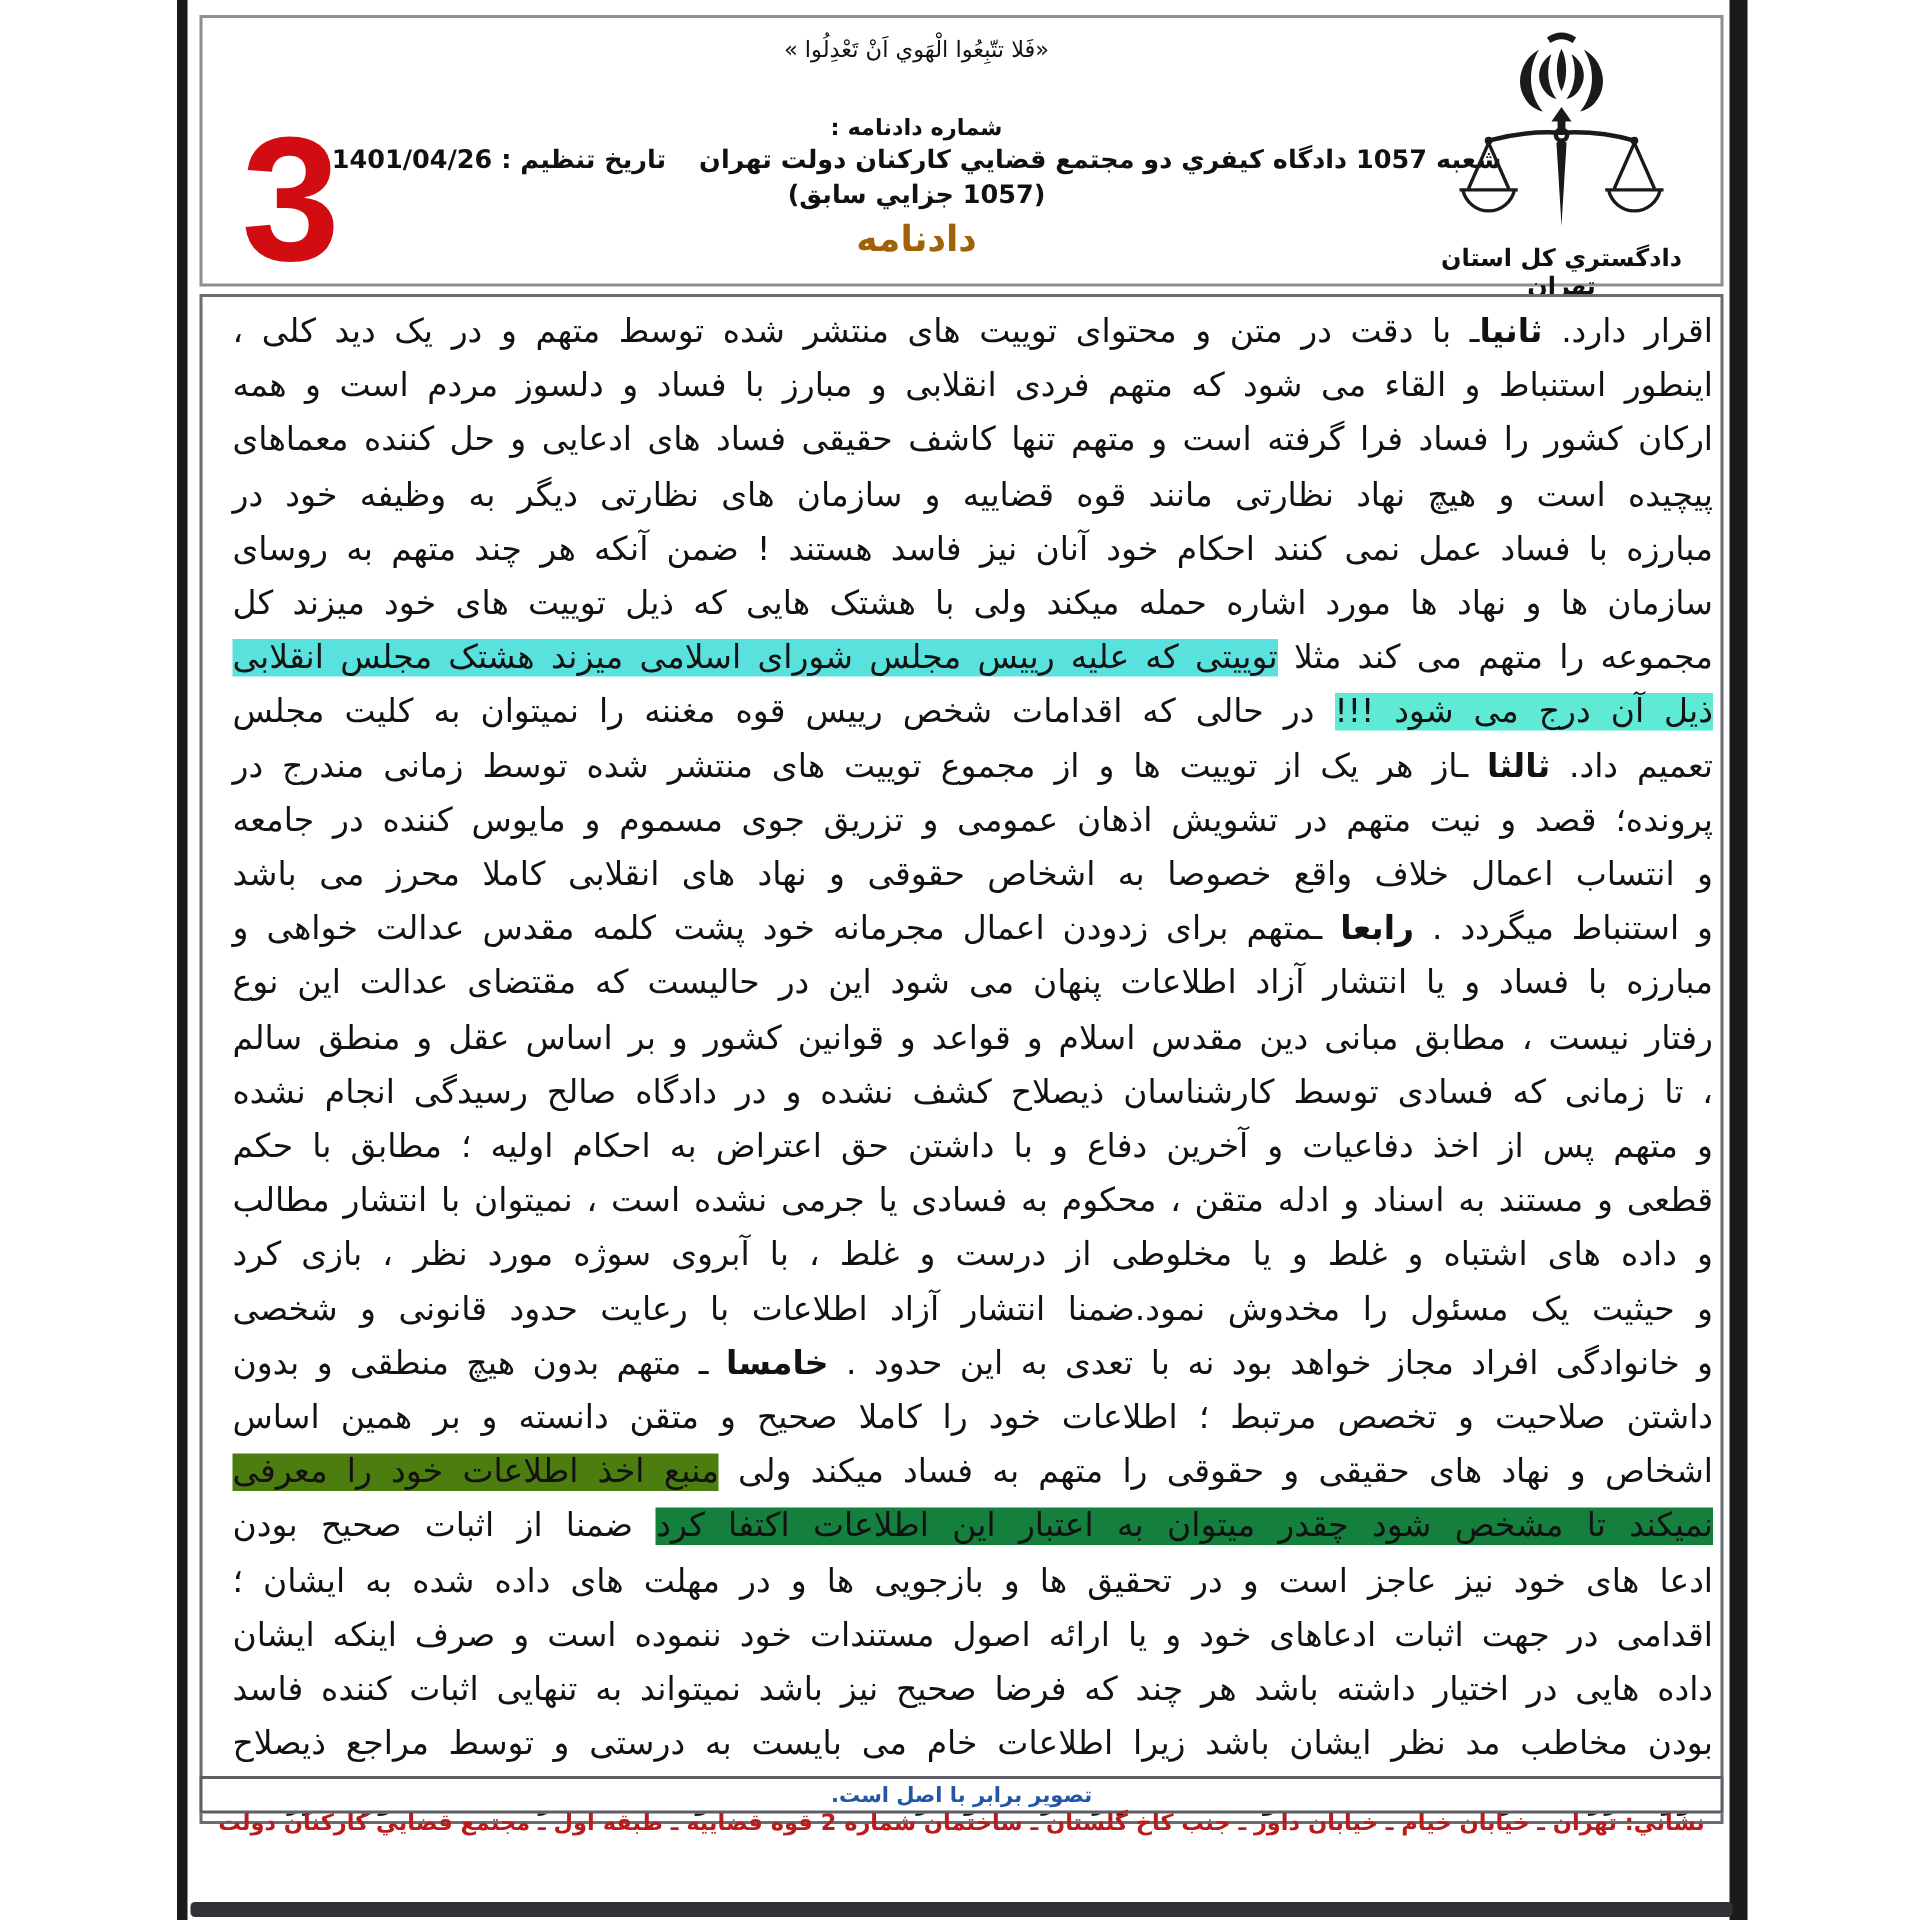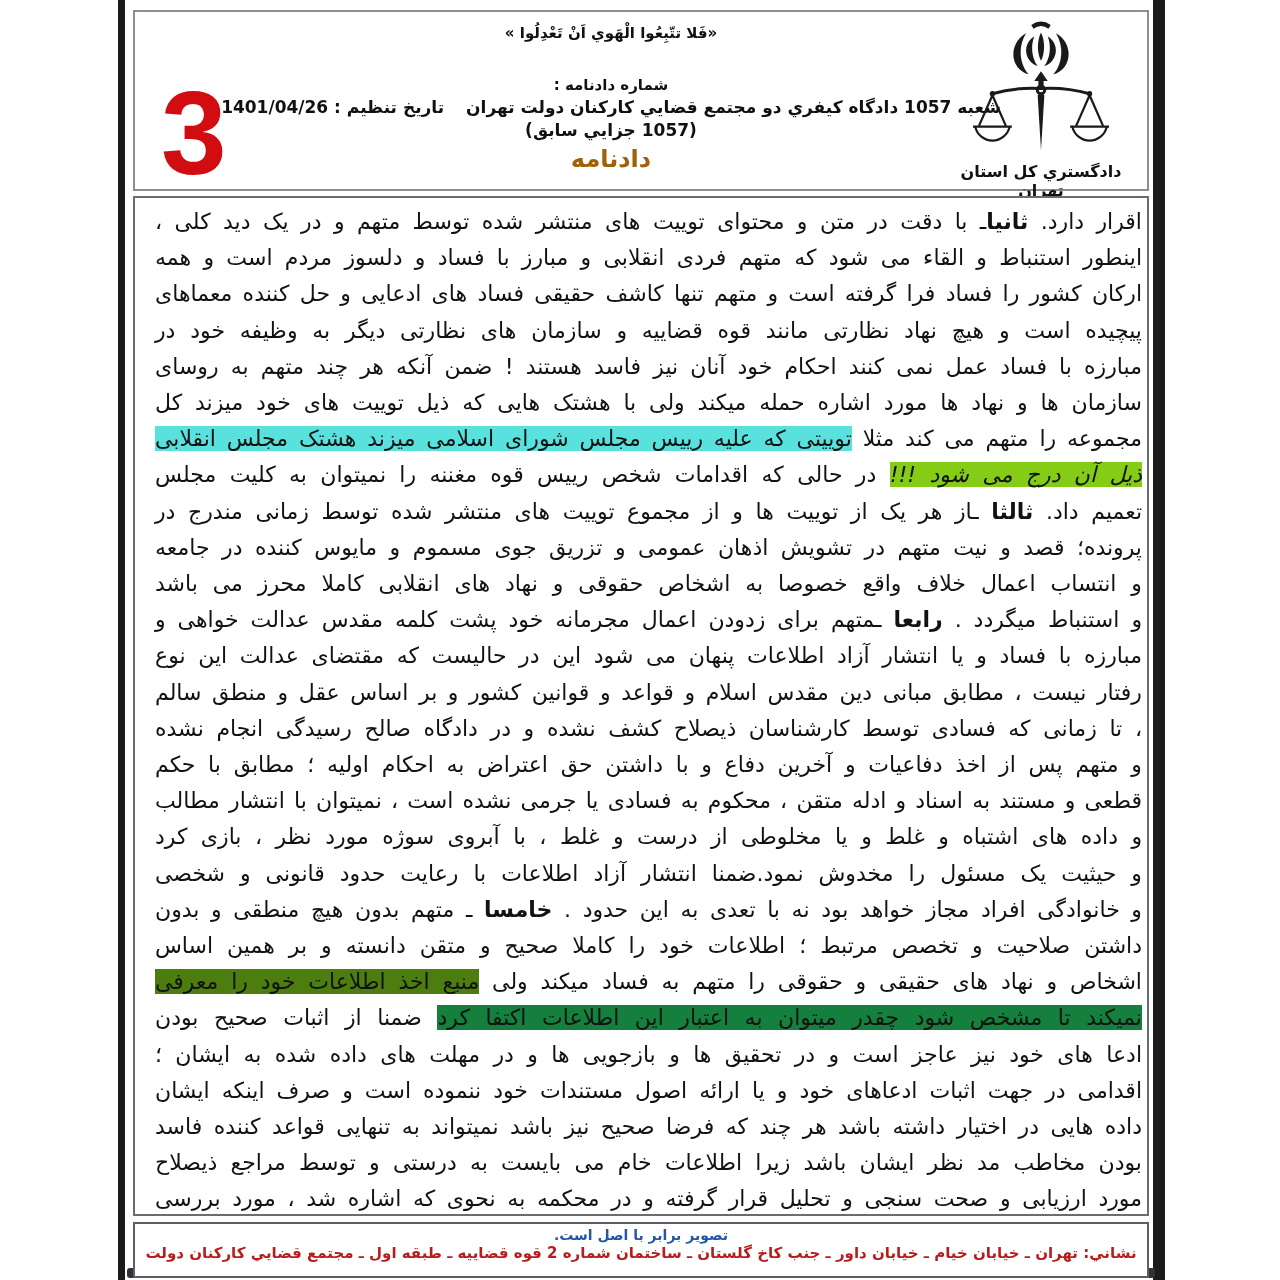--- a/index.html
+++ b/index.html
@@ -8,26 +8,26 @@
     font-family:"DejaVu Sans", sans-serif;
   }
   .scan-line-v{position:absolute;top:0;bottom:0;background:#1b1b1d;}
   .line-left{left:118px;width:7px;}
   .line-right{left:1153px;width:12px;}
   .bottom-bar{position:absolute;left:127px;top:1268px;width:1028px;height:10px;background:#323236;border-radius:3px;}
 
   .box{position:absolute;left:133px;width:1016px;background:#fff;box-sizing:border-box;}
   .header-box{top:10px;height:181px;border:2px solid #8d8d95;}
   .body-box{top:196px;height:1020px;border:2px solid #6b6b72;padding:6px 5px 0 20px;}
-  .footer-box{top:1222px;height:56px;border:2px solid #5d5e66;text-align:center;padding-top:3px;}
+  .footer-box{top:1184px;height:25px;border:2px solid #5d5e66;text-align:center;padding-top:3px;}
 
   
   .page-num{position:absolute;left:26px;top:62px;font-size:118px;font-weight:bold;line-height:1;font-family:"Liberation Sans", sans-serif;}
   .hdr-center{position:absolute;left:165px;right:225px;top:12px;text-align:center;direction:rtl;color:#111;}
-  .verse{font-size:15px;font-weight:bold;margin-bottom:34px;text-align:center;}
+  .verse{font-size:15px;font-weight:normal;margin-bottom:34px;text-align:center;}
   .case-label{font-size:15px;font-weight:bold;margin-bottom:3px;}
   .branch-row{display:flex;direction:rtl;justify-content:center;gap:22px;font-size:17px;font-weight:bold;white-space:nowrap;}
   .former{font-size:17px;font-weight:bold;margin-top:3px;}
   .doc-title{font-size:24px;font-weight:bold;margin-top:5px;}
 
   .logo-wrap{position:absolute;right:8px;top:4px;width:196px;text-align:center;}
   .logo-caption{font-size:16px;font-weight:bold;direction:rtl;color:#111;margin-top:0px;}
 
   
   .bline{
@@ -96,39 +96,39 @@
 
 <div class="box body-box">
   <div>
       <div class="bline"><span>اقرار دارد. </span><span class="kw">ثانیا</span><span>ـ با دقت در متن و محتوای توییت های منتشر شده توسط متهم و در یک دید کلی ،</span></div>
       <div class="bline"><span>اینطور استنباط و القاء می شود که متهم فردی انقلابی و مبارز با فساد و دلسوز مردم است و همه</span></div>
       <div class="bline"><span>ارکان کشور را فساد فرا گرفته است و متهم تنها کاشف حقیقی فساد های ادعایی و حل کننده معماهای</span></div>
       <div class="bline"><span>پیچیده است و هیچ نهاد نظارتی مانند قوه قضاییه و سازمان های نظارتی دیگر به وظیفه خود در</span></div>
       <div class="bline"><span>مبارزه با فساد عمل نمی کنند احکام خود آنان نیز فاسد هستند ! ضمن آنکه هر چند متهم به روسای</span></div>
       <div class="bline"><span>سازمان ها و نهاد ها مورد اشاره حمله میکند ولی با هشتک هایی که ذیل توییت های خود میزند کل</span></div>
       <div class="bline"><span>مجموعه را متهم می کند مثلا </span><span style="background: rgb(89, 225, 222);">توییتی که علیه رییس مجلس شورای اسلامی میزند هشتک مجلس انقلابی</span></div>
-      <div class="bline"><span style="background: #84cc16; font-style: italic;">ذیل آن درج می شود !!!</span><span> در حالی که اقدامات شخص رییس قوه مغننه را نمیتوان به کلیت مجلس</span></div>
+      <div class="bline"><span style="background: #5eead4;">ذیل آن درج می شود !!!</span><span> در حالی که اقدامات شخص رییس قوه مغننه را نمیتوان به کلیت مجلس</span></div>
       <div class="bline"><span>تعمیم داد. </span><span class="kw">ثالثا</span><span> ـاز هر یک از توییت ها و از مجموع توییت های منتشر شده توسط زمانی مندرج در</span></div>
       <div class="bline"><span>پرونده؛ قصد و نیت متهم در تشویش اذهان عمومی و تزریق جوی مسموم و مایوس کننده در جامعه</span></div>
       <div class="bline"><span>و انتساب اعمال خلاف واقع خصوصا به اشخاص حقوقی و نهاد های انقلابی کاملا محرز می باشد</span></div>
       <div class="bline"><span>و استنباط میگردد . </span><span class="kw">رابعا</span><span> ـمتهم برای زدودن اعمال مجرمانه خود پشت کلمه مقدس عدالت خواهی و</span></div>
       <div class="bline"><span>مبارزه با فساد و یا انتشار آزاد اطلاعات پنهان می شود این در حالیست که مقتضای عدالت این نوع</span></div>
       <div class="bline"><span>رفتار نیست ، مطابق مبانی دین مقدس اسلام و قواعد و قوانین کشور و بر اساس عقل و منطق سالم</span></div>
       <div class="bline"><span>، تا زمانی که فسادی توسط کارشناسان ذیصلاح کشف نشده و در دادگاه صالح رسیدگی انجام نشده</span></div>
       <div class="bline"><span>و متهم پس از اخذ دفاعیات و آخرین دفاع و با داشتن حق اعتراض به احکام اولیه ؛ مطابق با حکم</span></div>
       <div class="bline"><span>قطعی و مستند به اسناد و ادله متقن ، محکوم به فسادی یا جرمی نشده است ، نمیتوان با انتشار مطالب</span></div>
       <div class="bline"><span>و داده های اشتباه و غلط و یا مخلوطی از درست و غلط ، با آبروی سوژه مورد نظر ، بازی کرد</span></div>
       <div class="bline"><span>و حیثیت یک مسئول را مخدوش نمود.ضمنا انتشار آزاد اطلاعات با رعایت حدود قانونی و شخصی</span></div>
       <div class="bline"><span>و خانوادگی افراد مجاز خواهد بود نه با تعدی به این حدود . </span><span class="kw">خامسا</span><span> ـ متهم بدون هیچ منطقی و بدون</span></div>
       <div class="bline"><span>داشتن صلاحیت و تخصص مرتبط ؛ اطلاعات خود را کاملا صحیح و متقن دانسته و بر همین اساس</span></div>
       <div class="bline"><span>اشخاص و نهاد های حقیقی و حقوقی را متهم به فساد میکند ولی </span><span style="background: #4d7c0f;">منبع اخذ اطلاعات خود را معرفی</span></div>
       <div class="bline"><span style="background: #15803d;">نمیکند تا مشخص شود چقدر میتوان به اعتبار این اطلاعات اکتفا کرد</span><span> ضمنا از اثبات صحیح بودن</span></div>
       <div class="bline"><span>ادعا های خود نیز عاجز است و در تحقیق ها و بازجویی ها و در مهلت های داده شده به ایشان ؛</span></div>
       <div class="bline"><span>اقدامی در جهت اثبات ادعاهای خود و یا ارائه اصول مستندات خود ننموده است و صرف اینکه ایشان</span></div>
-      <div class="bline"><span>داده هایی در اختیار داشته باشد هر چند که فرضا صحیح نیز باشد نمیتواند به تنهایی قواعد کننده فاسد</span></div>
+      <div class="bline"><span>داده هایی در اختیار داشته باشد هر چند که فرضا صحیح نیز باشد نمیتواند به تنهایی اثبات کننده فاسد</span></div>
       <div class="bline"><span>بودن مخاطب مد نظر ایشان باشد زیرا اطلاعات خام می بایست به درستی و توسط مراجع ذیصلاح</span></div>
       <div class="bline"><span>مورد ارزیابی و صحت سنجی و تحلیل قرار گرفته و در محکمه به نحوی که اشاره شد ، مورد بررسی</span></div>
     </div>
 </div>
 
 <div class="box footer-box">
   <div class="certify" style="color: rgb(35, 87, 166);">تصویر برابر با اصل است.</div>
   <div class="address">نشاني:  تهران ـ خیابان خیام ـ خیابان داور ـ جنب کاخ گلستان ـ ساختمان شماره 2 قوه قضاییه ـ طبقه اول ـ مجتمع قضایي کارکنان دولت</div>
 </div>
 

